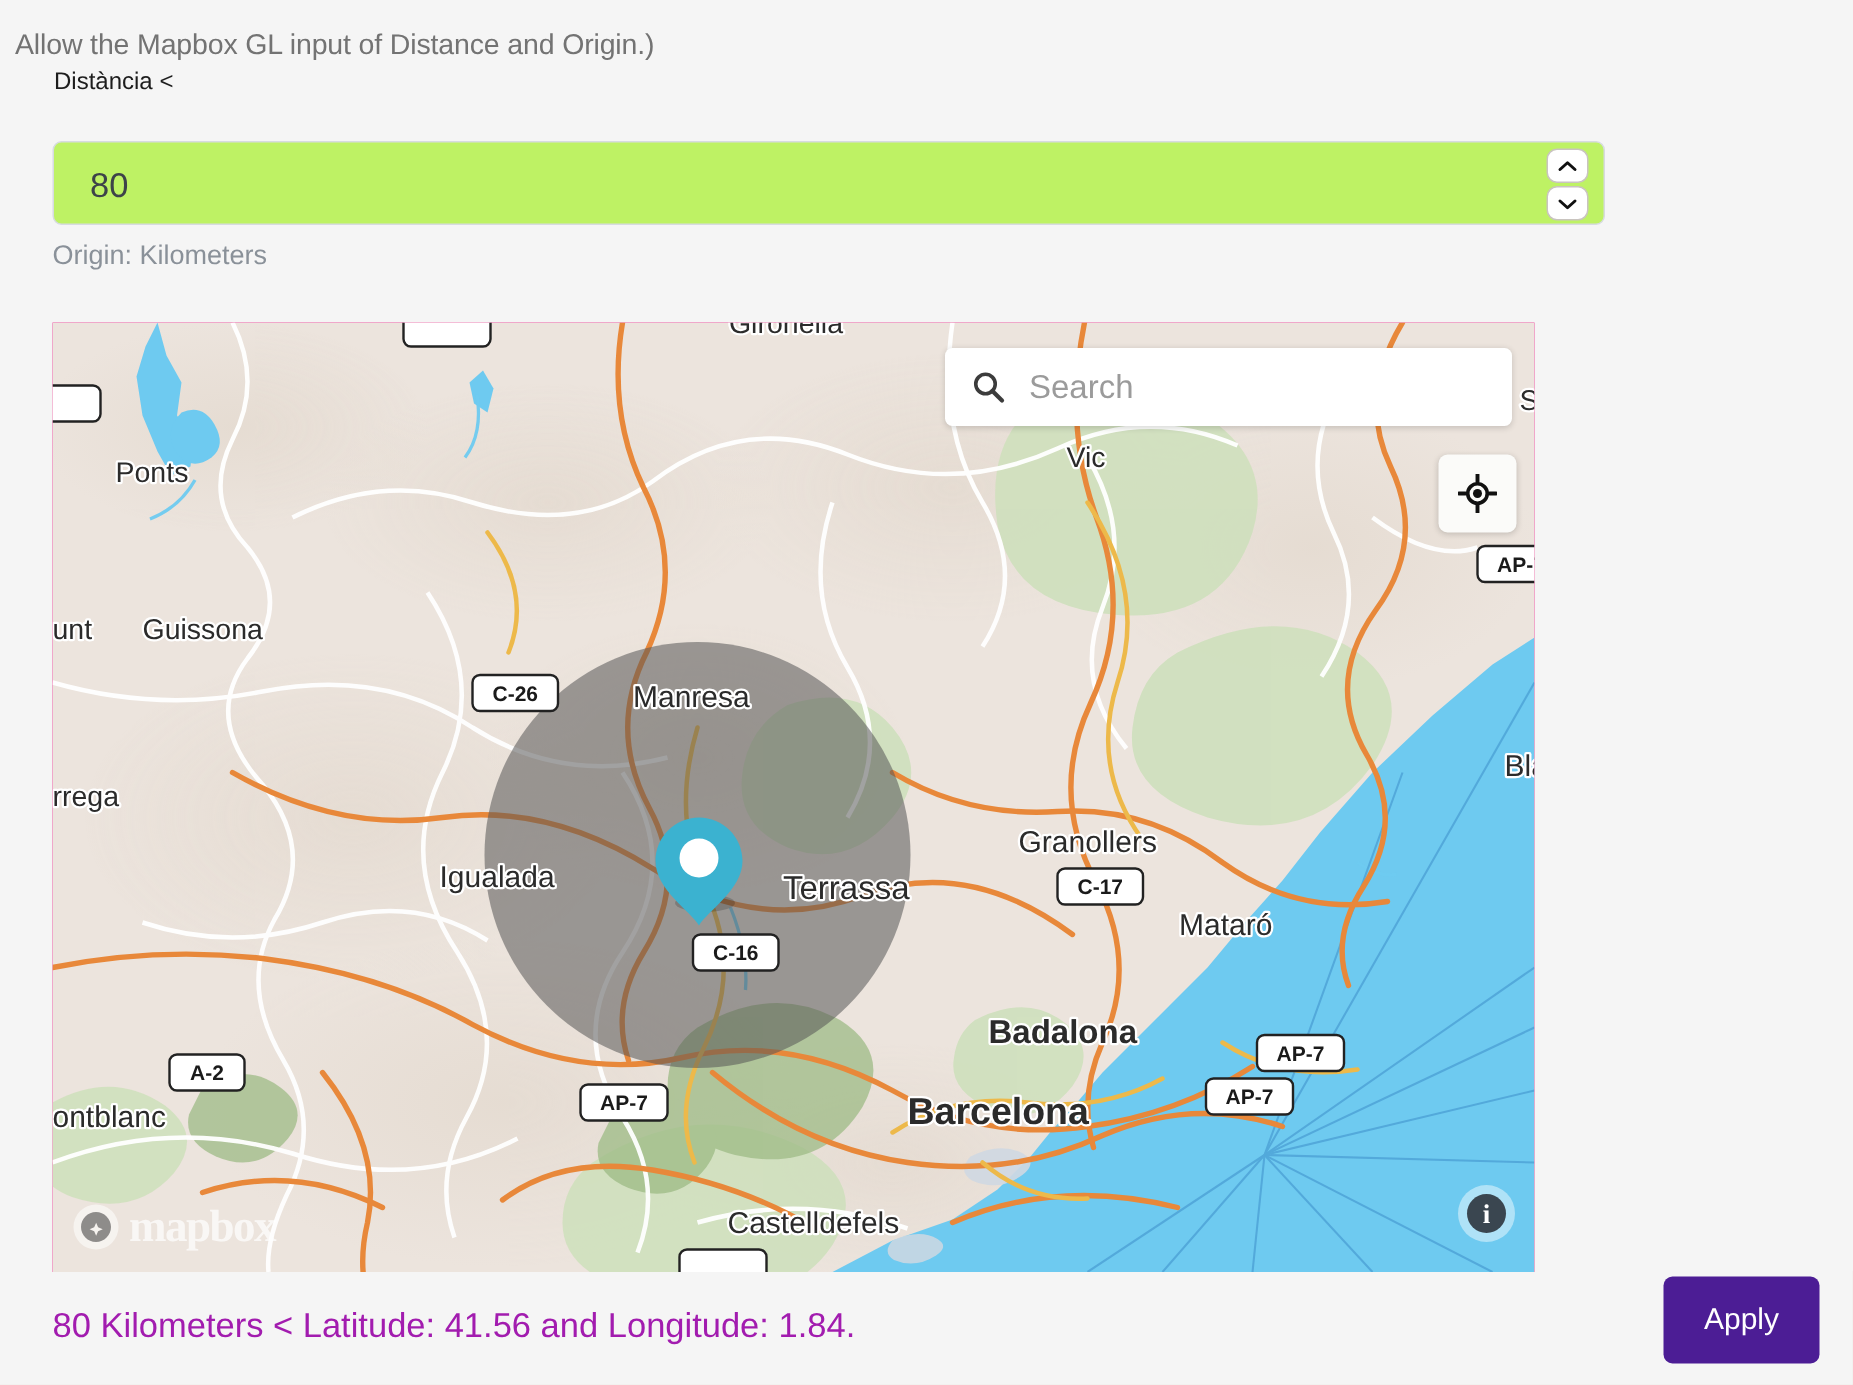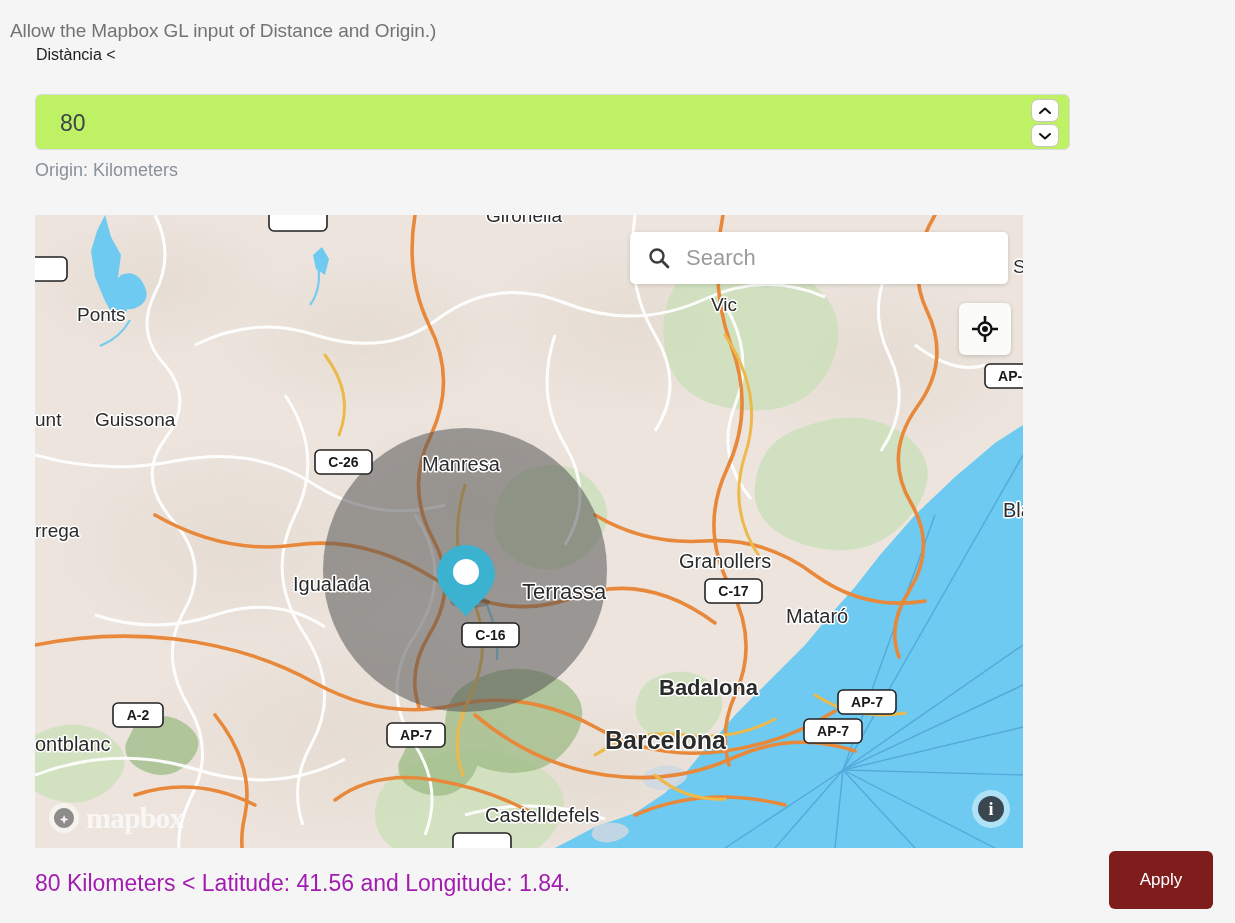--- a/index.html
+++ b/index.html
@@ -125,24 +125,24 @@
   }
 
   
   .caption {
     position: absolute; left: 35px; top: 870px;
     font-size: 23px; color: #a21caf; white-space: nowrap;
   }
   .apply-btn {
     position: absolute; left: 1109px; top: 851px;
     width: 104px; height: 58px;
-    background: #7f1d1d;
+    background: #4c1d95;
     color: #ffffff;
     border: none; border-radius: 6px;
-    font-size: 17px;
+    font-size: 20px;
     font-family: "Liberation Sans", sans-serif;
     cursor: pointer;
   }
 
   
   .mlabel { font-family:"Liberation Sans", sans-serif; fill:#2b2b2b; paint-order:stroke; stroke:#ffffff; stroke-width:3px; stroke-linejoin:round; }
   .shield-text { font-family:"Liberation Sans", sans-serif; font-weight:bold; fill:#1a1a1a; }
 </style>
 </head>
 <body>

